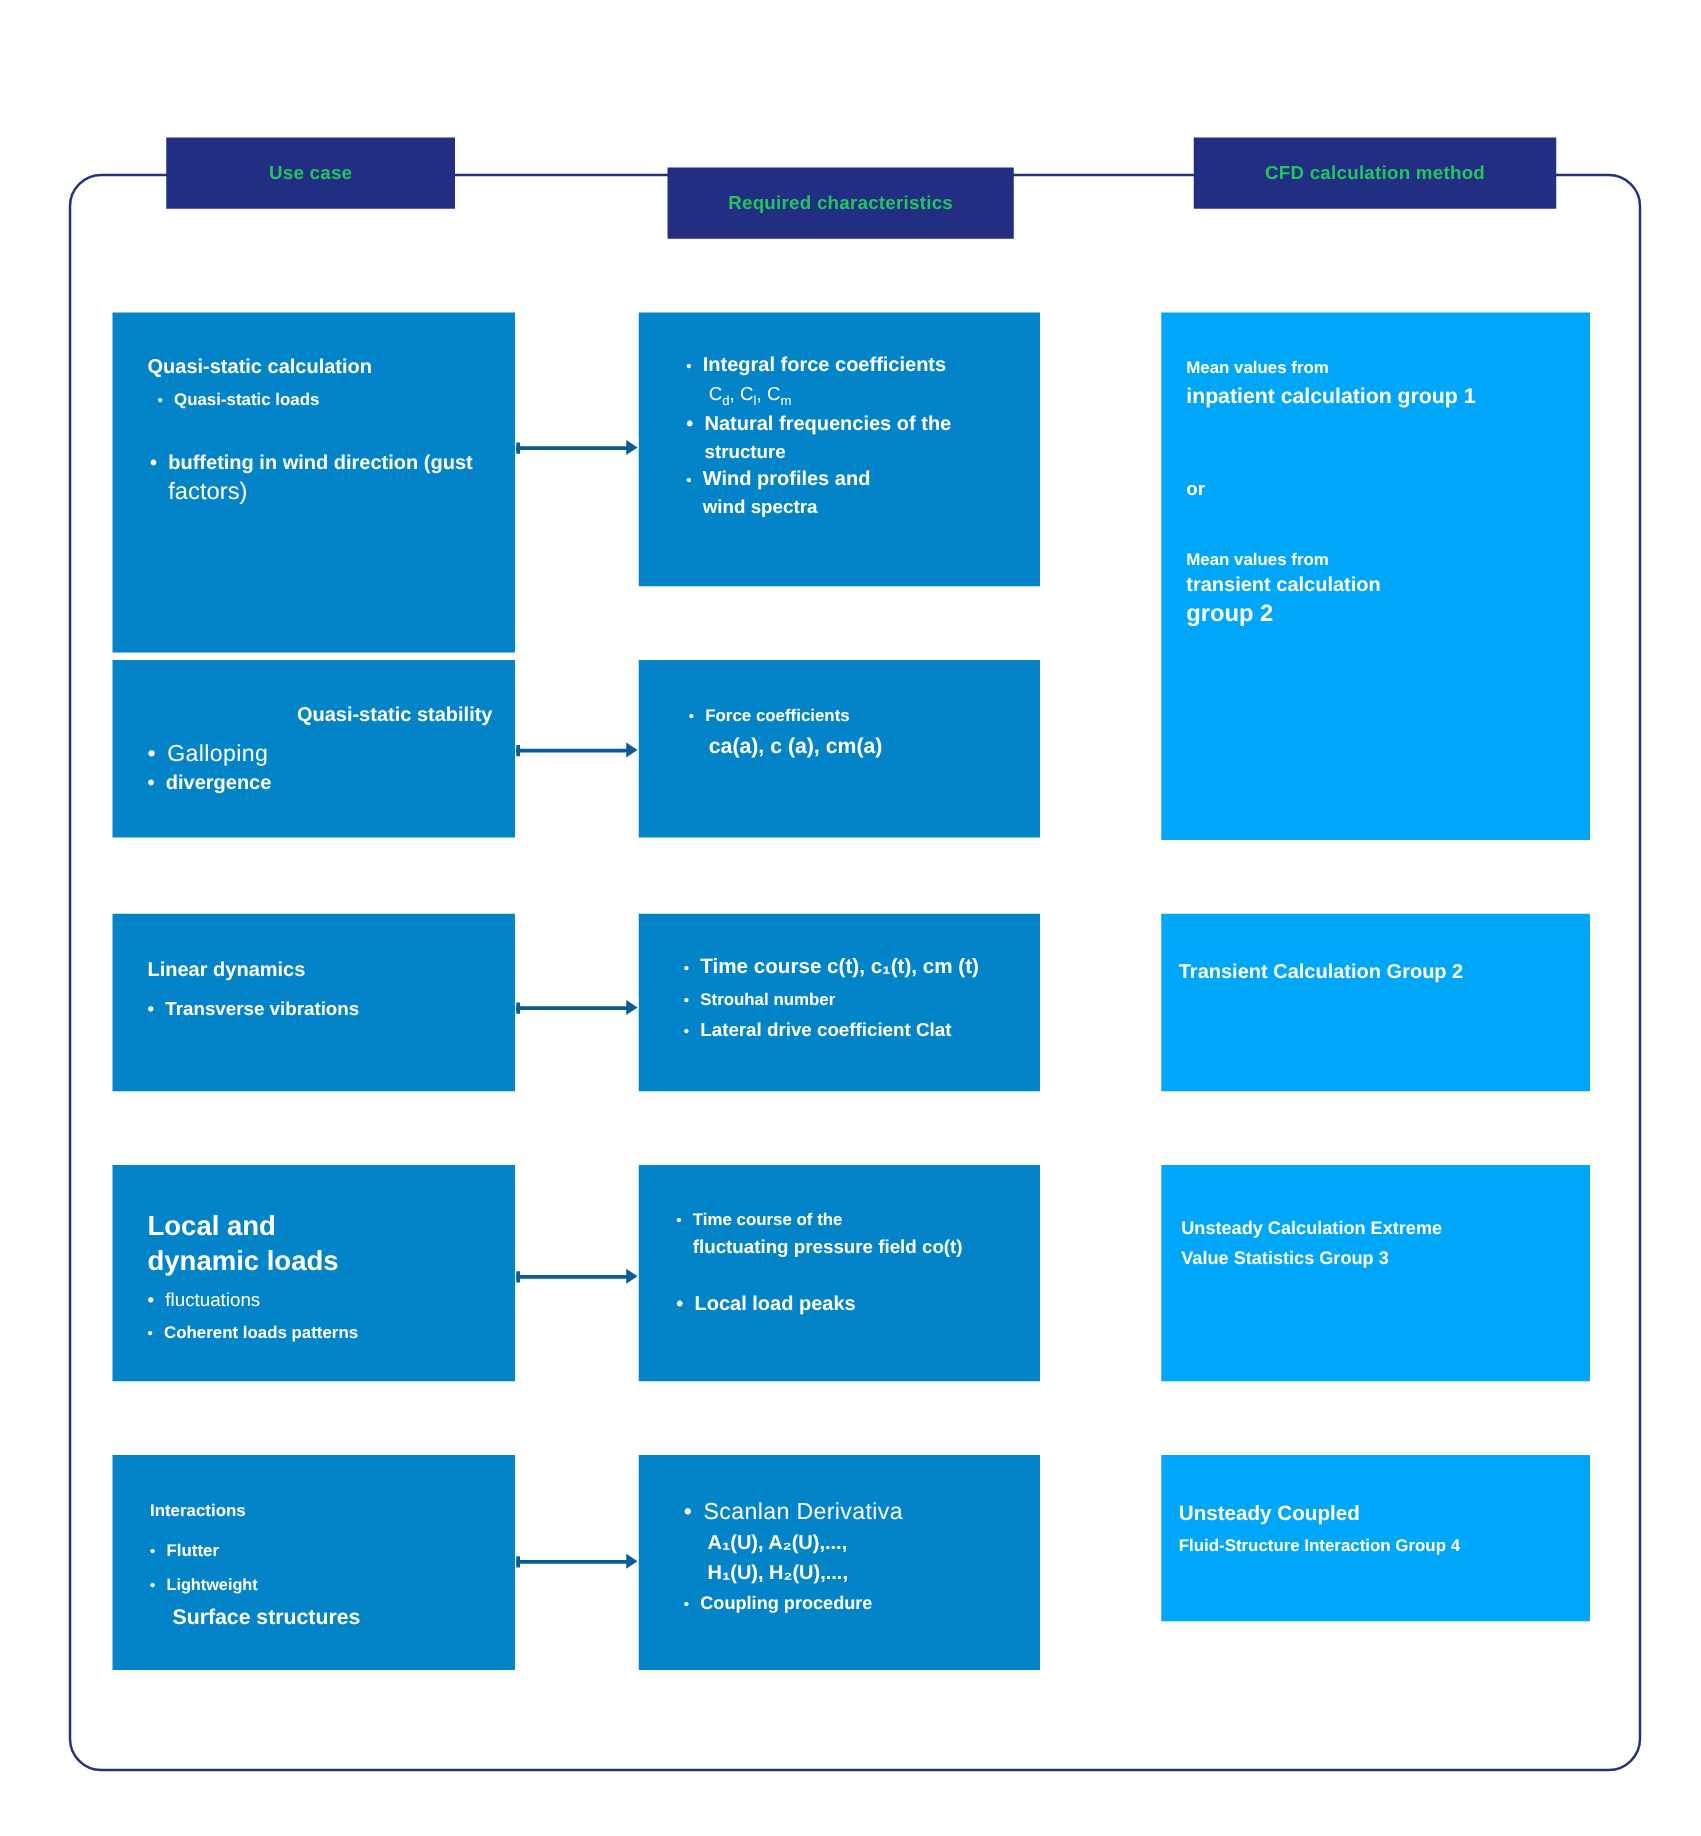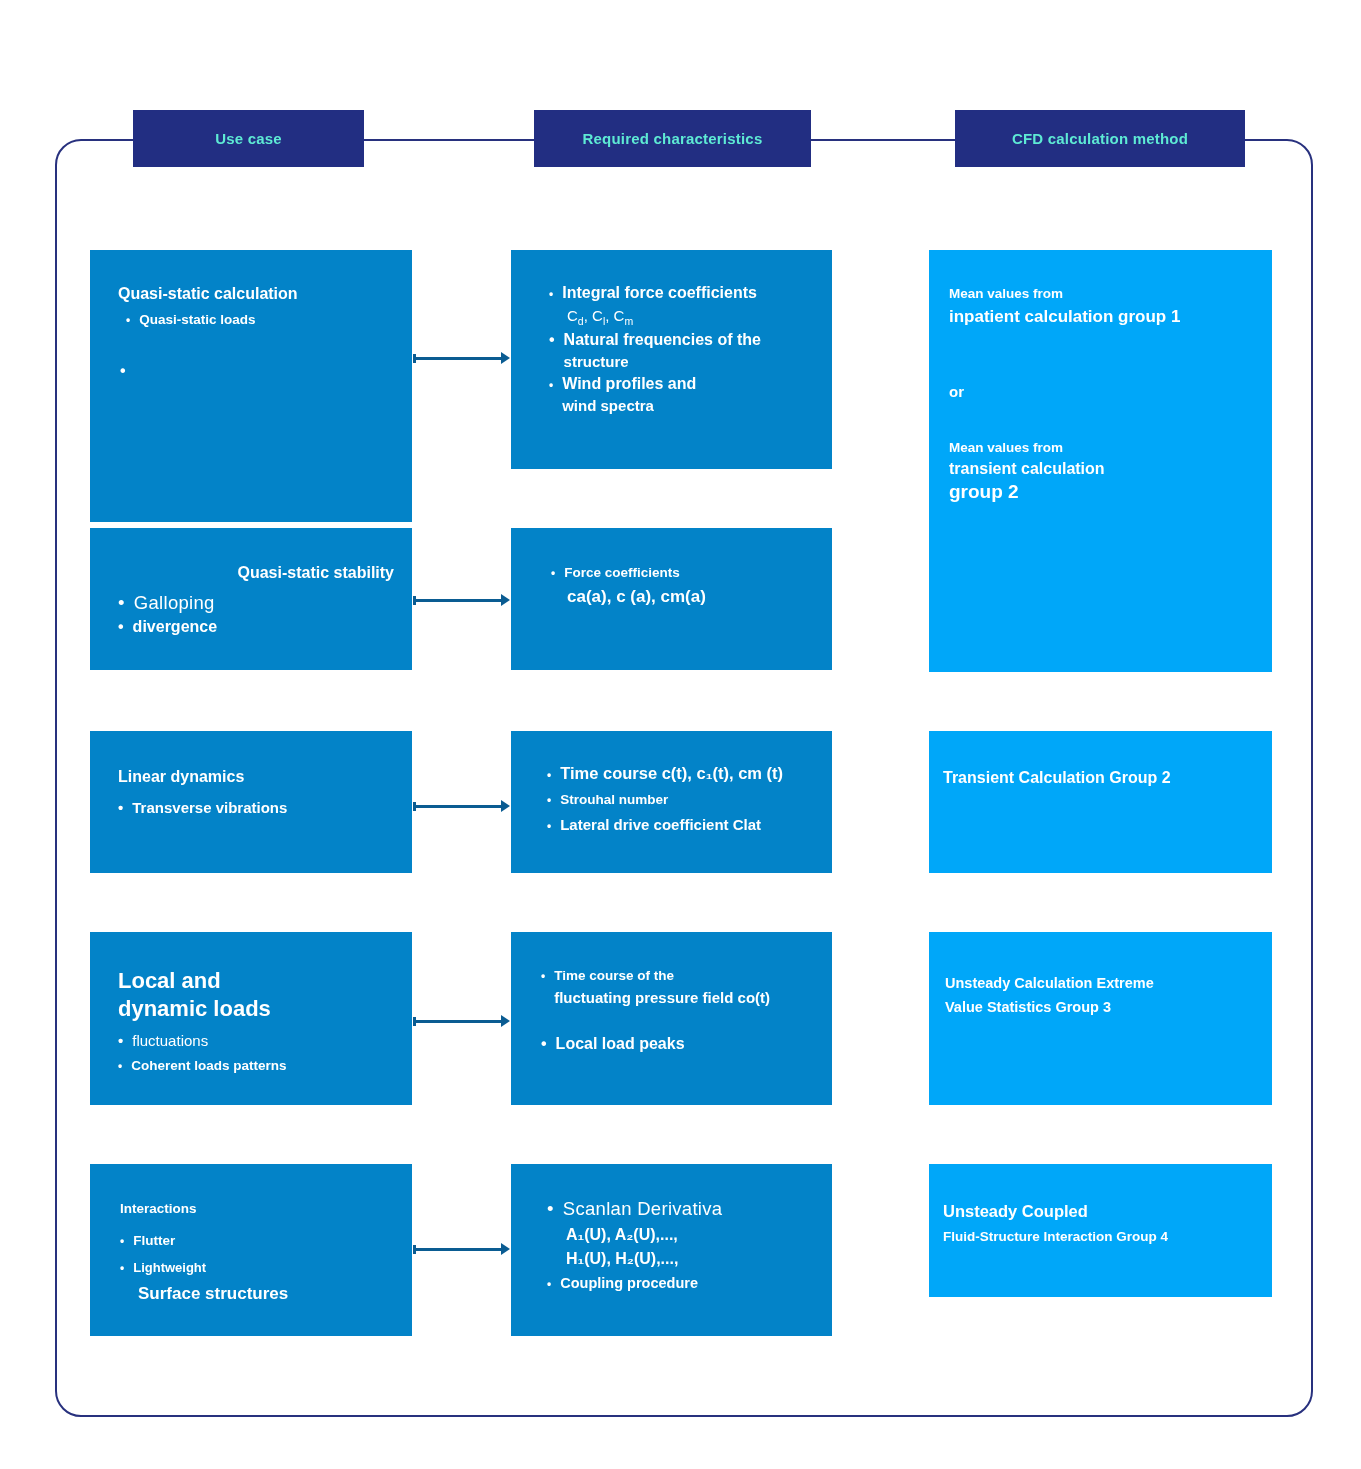--- a/index.html
+++ b/index.html
@@ -12,21 +12,21 @@
   }
   .frame{
     position:absolute;
     left:55px;top:139px;width:1258px;height:1278px;
     border:2px solid #28317e;
     border-radius:26px;
     box-sizing:border-box;
   }
   .hdr{
     position:absolute;top:110px;height:57px;
-    background:#222e82;color:#5eead4;
+    background:#222e82;color:#22c55e;
     display:flex;align-items:center;justify-content:center;
     font-size:15px;font-weight:700;letter-spacing:.2px;
   }
   .box{
     position:absolute;
     background:#0383c8;color:#ffffff;
     box-sizing:border-box;
   }
   .box.light{background:#00a7f9;}
   .bi{box-sizing:border-box;height:100%;}
@@ -63,36 +63,40 @@
 </head>
 <body>
 
 <div class="canvas">
 
   <div class="frame"></div>
 
   <div class="hdr" style="left:133px;width:231px;">
     <span>Use case</span>
   </div>
-  <div class="hdr" style="left:534px;width:277px;">
+  <div class="hdr" style="left:534px;width:277px;margin-top:24px;">
     <span>Required characteristics</span>
   </div>
   <div class="hdr" style="left:955px;width:290px;">
     <span>CFD calculation method</span>
   </div>
 
   <div class="box" style="left:90px;top:250px;width:322px;height:272px;">
     <div class="bi" style="padding:35px 18px 0 28px;">
       <div class="t16b">Quasi-static calculation</div>
       <div class="li t14b" style="margin:9px 0 0 8px;">
         <span class="mk sm">•</span>
         <span>Quasi-static loads</span>
       </div>
       <div class="li t16b" style="margin:35px 0 0 2px;">
         <span class="mk">•</span>
+        <span>
+          <span class="cont">buffeting in wind direction (gust</span>
+          <span class="cont t19" style="margin-top:3px;">factors)</span>
+        </span>
       </div>
     </div>
   </div>
 
   <div class="box" style="left:511px;top:250px;width:321px;height:219px;">
     <div class="bi" style="padding:34px 14px 0 38px;">
       <div class="li t16b">
         <span class="mk sm">•</span>
         <span>Integral force coefficients</span>
       </div>

